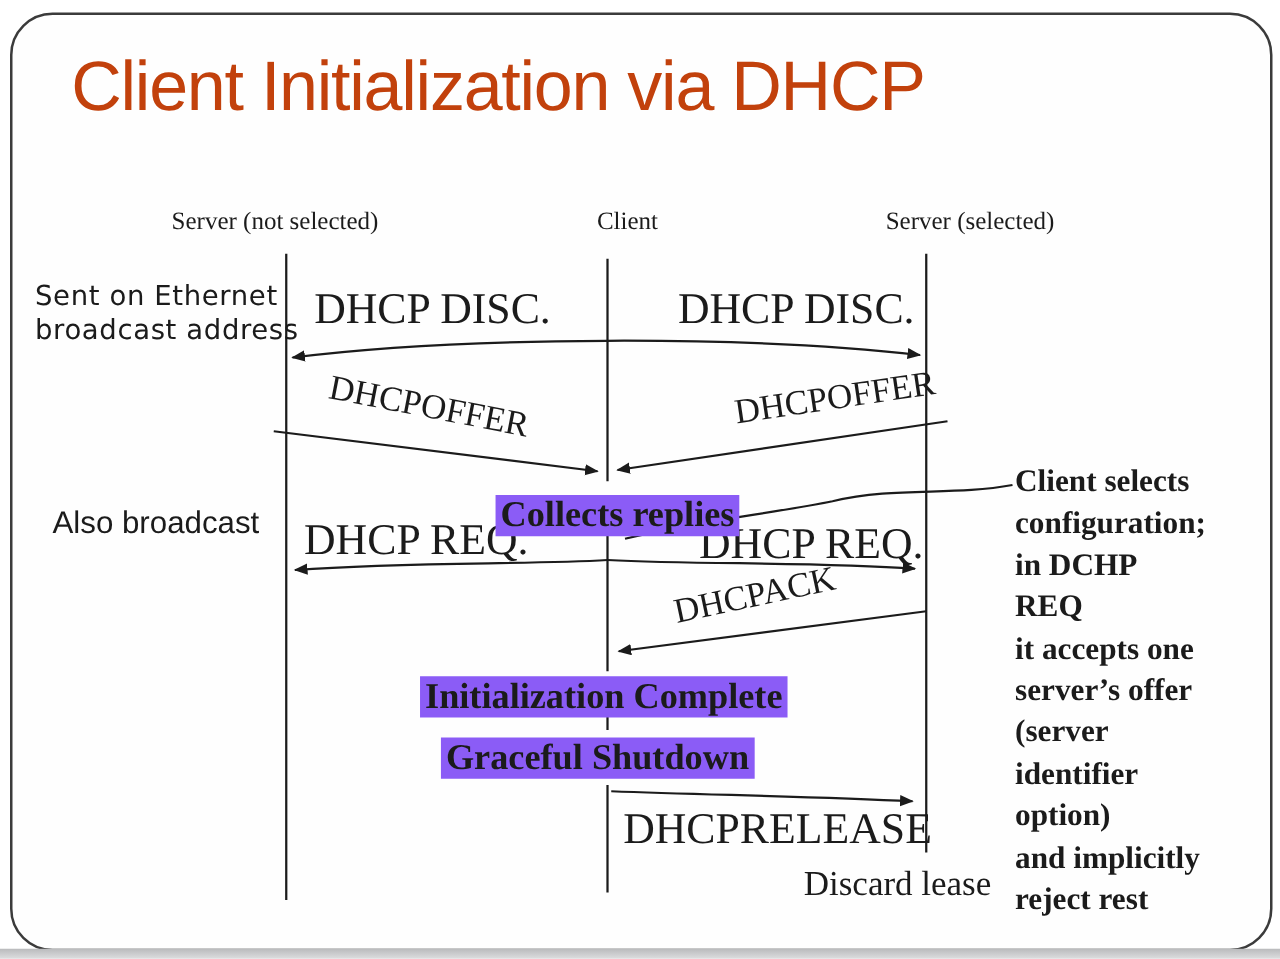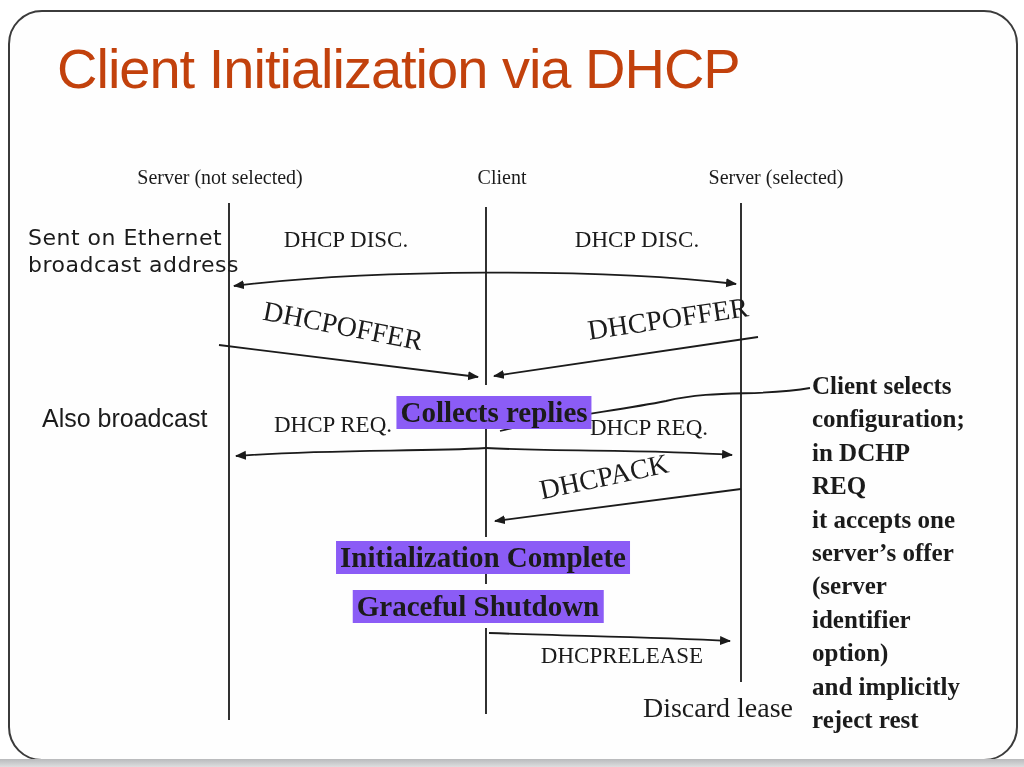--- a/index.html
+++ b/index.html
@@ -20,21 +20,21 @@
   }
   .title{
     position:absolute;left:57px;top:36px;
     font-family:"Liberation Sans", sans-serif;
     font-size:56px;letter-spacing:-1px;color:#c2410c;white-space:nowrap;
   }
   svg.wires{position:absolute;left:0;top:0;}
   .lbl{position:absolute;white-space:nowrap;}
   .ctr{transform:translateX(-50%);}
   .hdr{font-size:20px;}
-  .msg{font-size:23px;text-align:right;}
+  .msg{font-size:35px;text-align:right;}
   .msg28{font-size:28px;}
   .rot11{transform:translateX(-50%) rotate(11deg);}
   .rotm9{transform:translateX(-50%) rotate(-8.5deg);}
   .rotm12{transform:translateX(-50%) rotate(-12deg);}
   .state{font-size:29px;font-weight:700;background:#8b5cf6;padding:0 4px;}
   .comic{
     font-family:"DejaVu Sans", sans-serif;
     font-size:22px;line-height:27px;letter-spacing:0.5px;white-space:pre-line;
   }
   .plain-sans{

